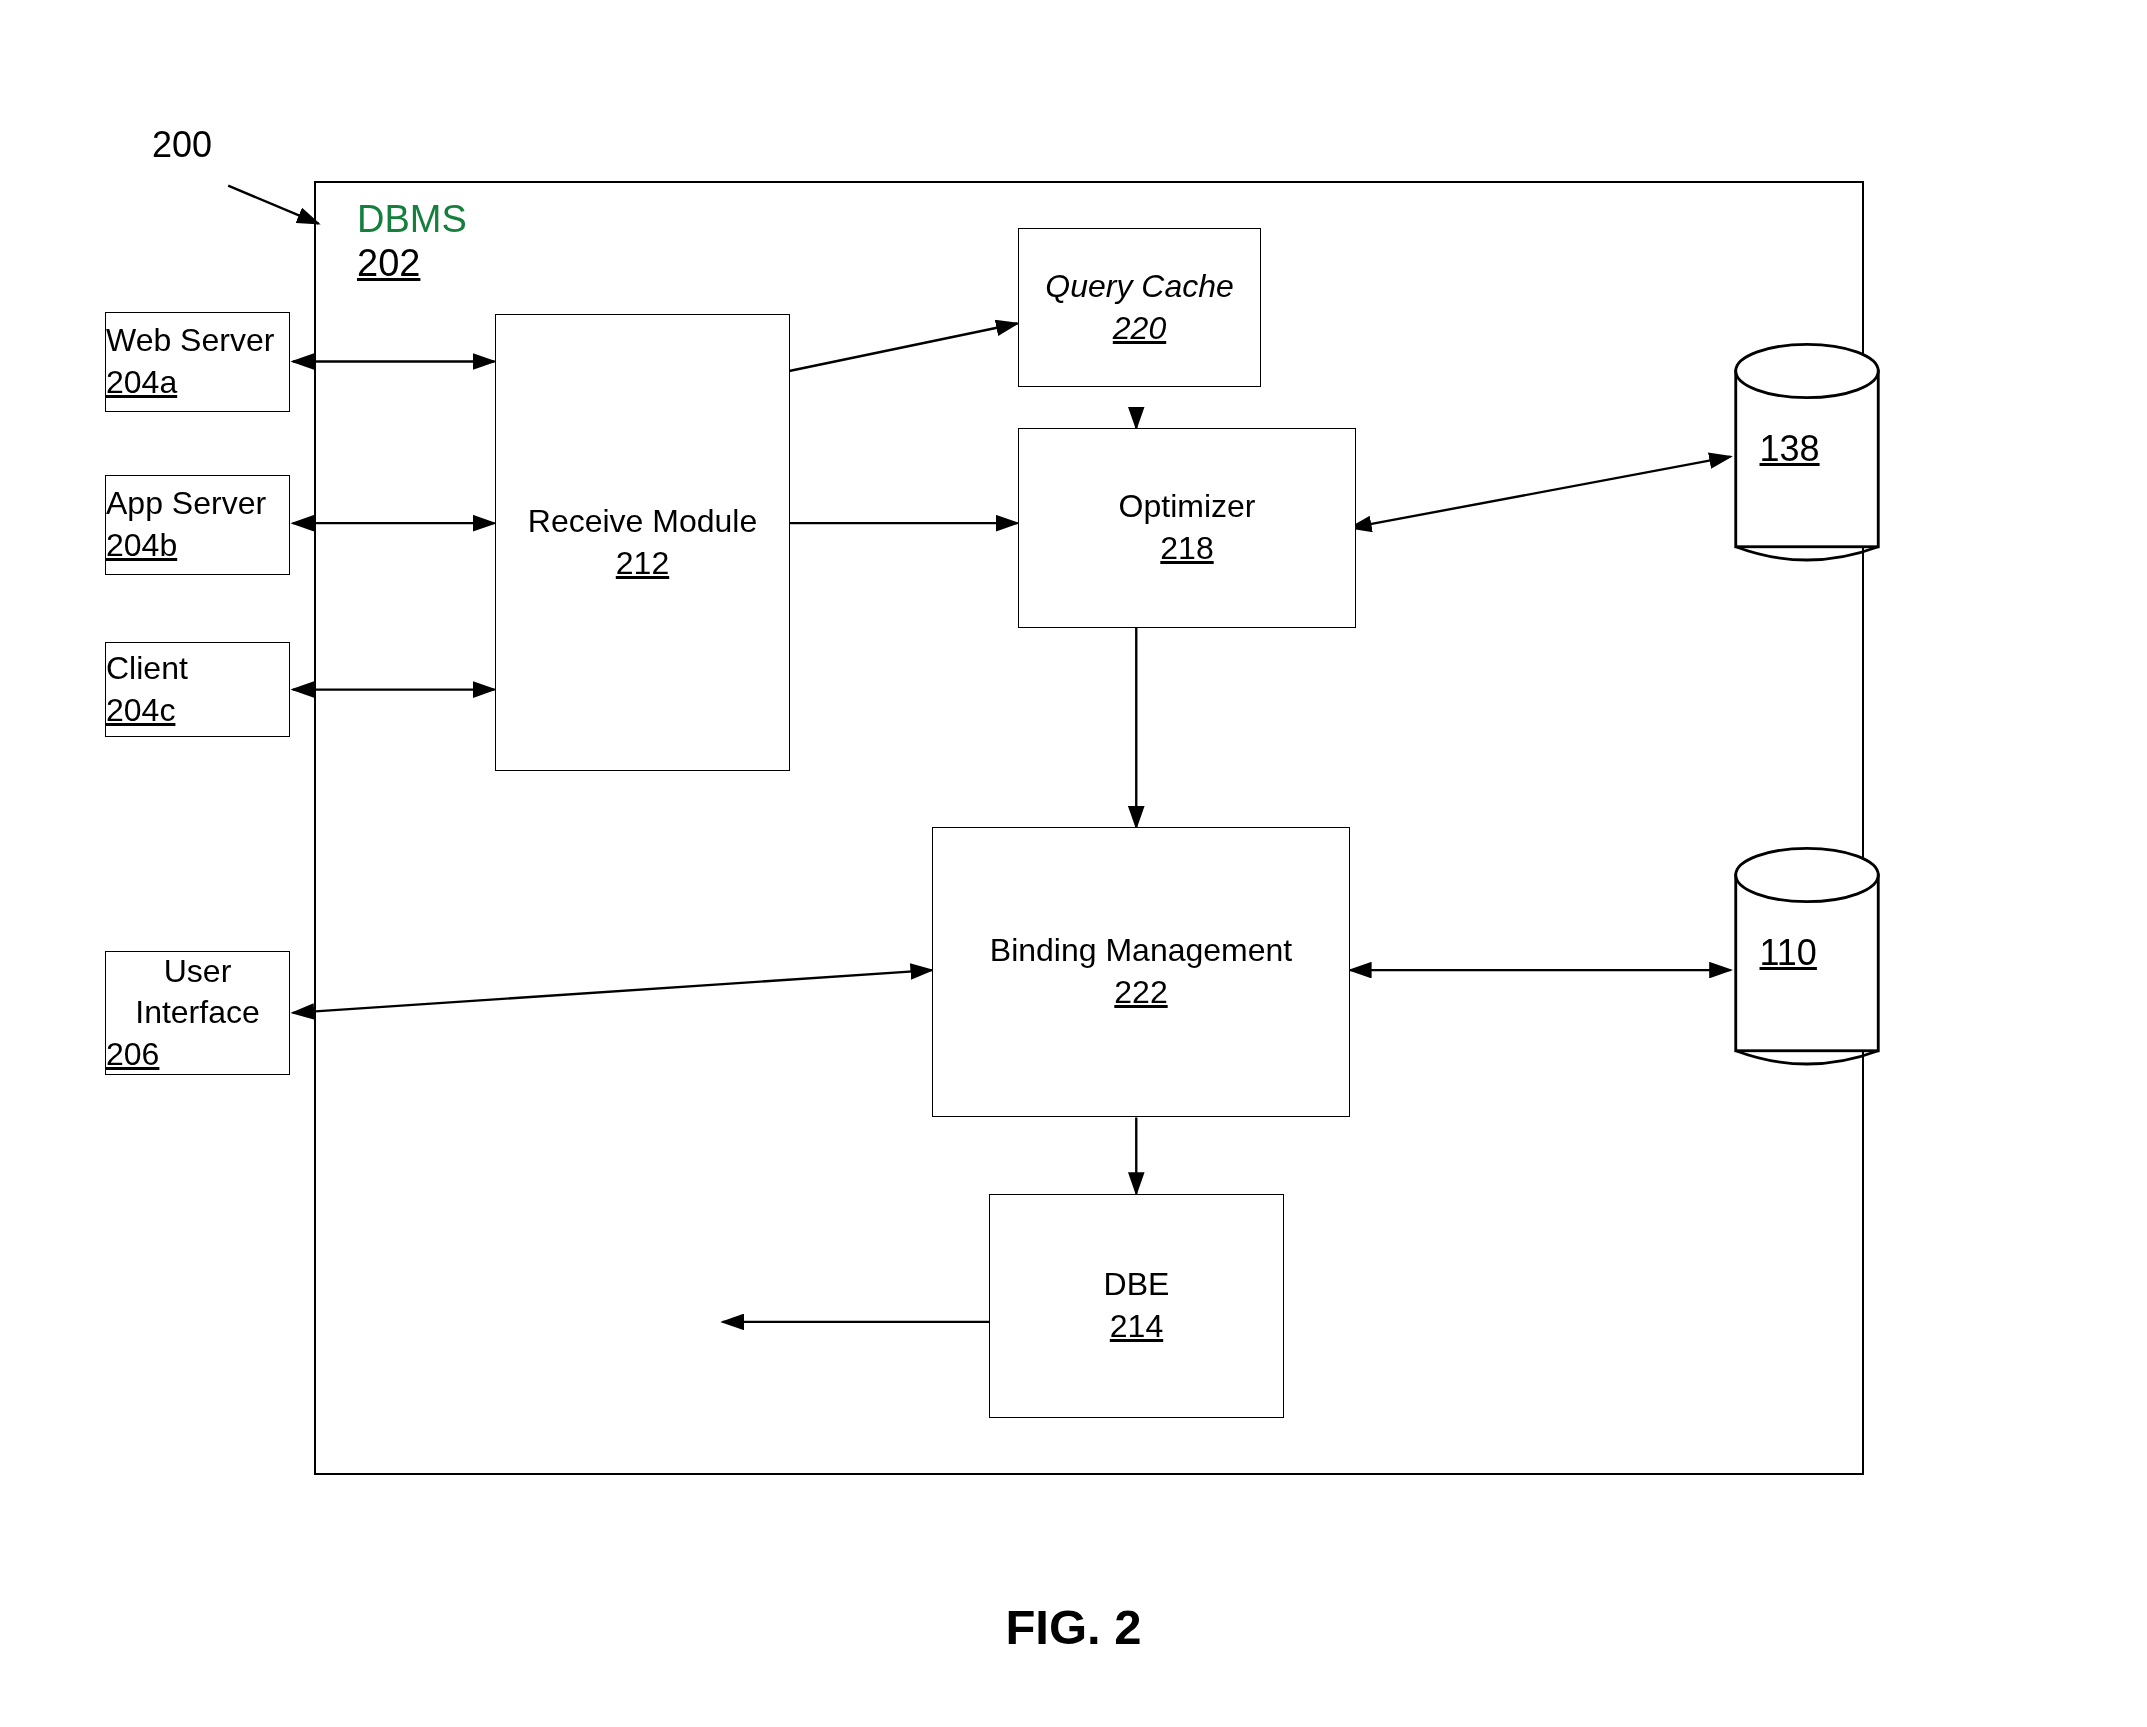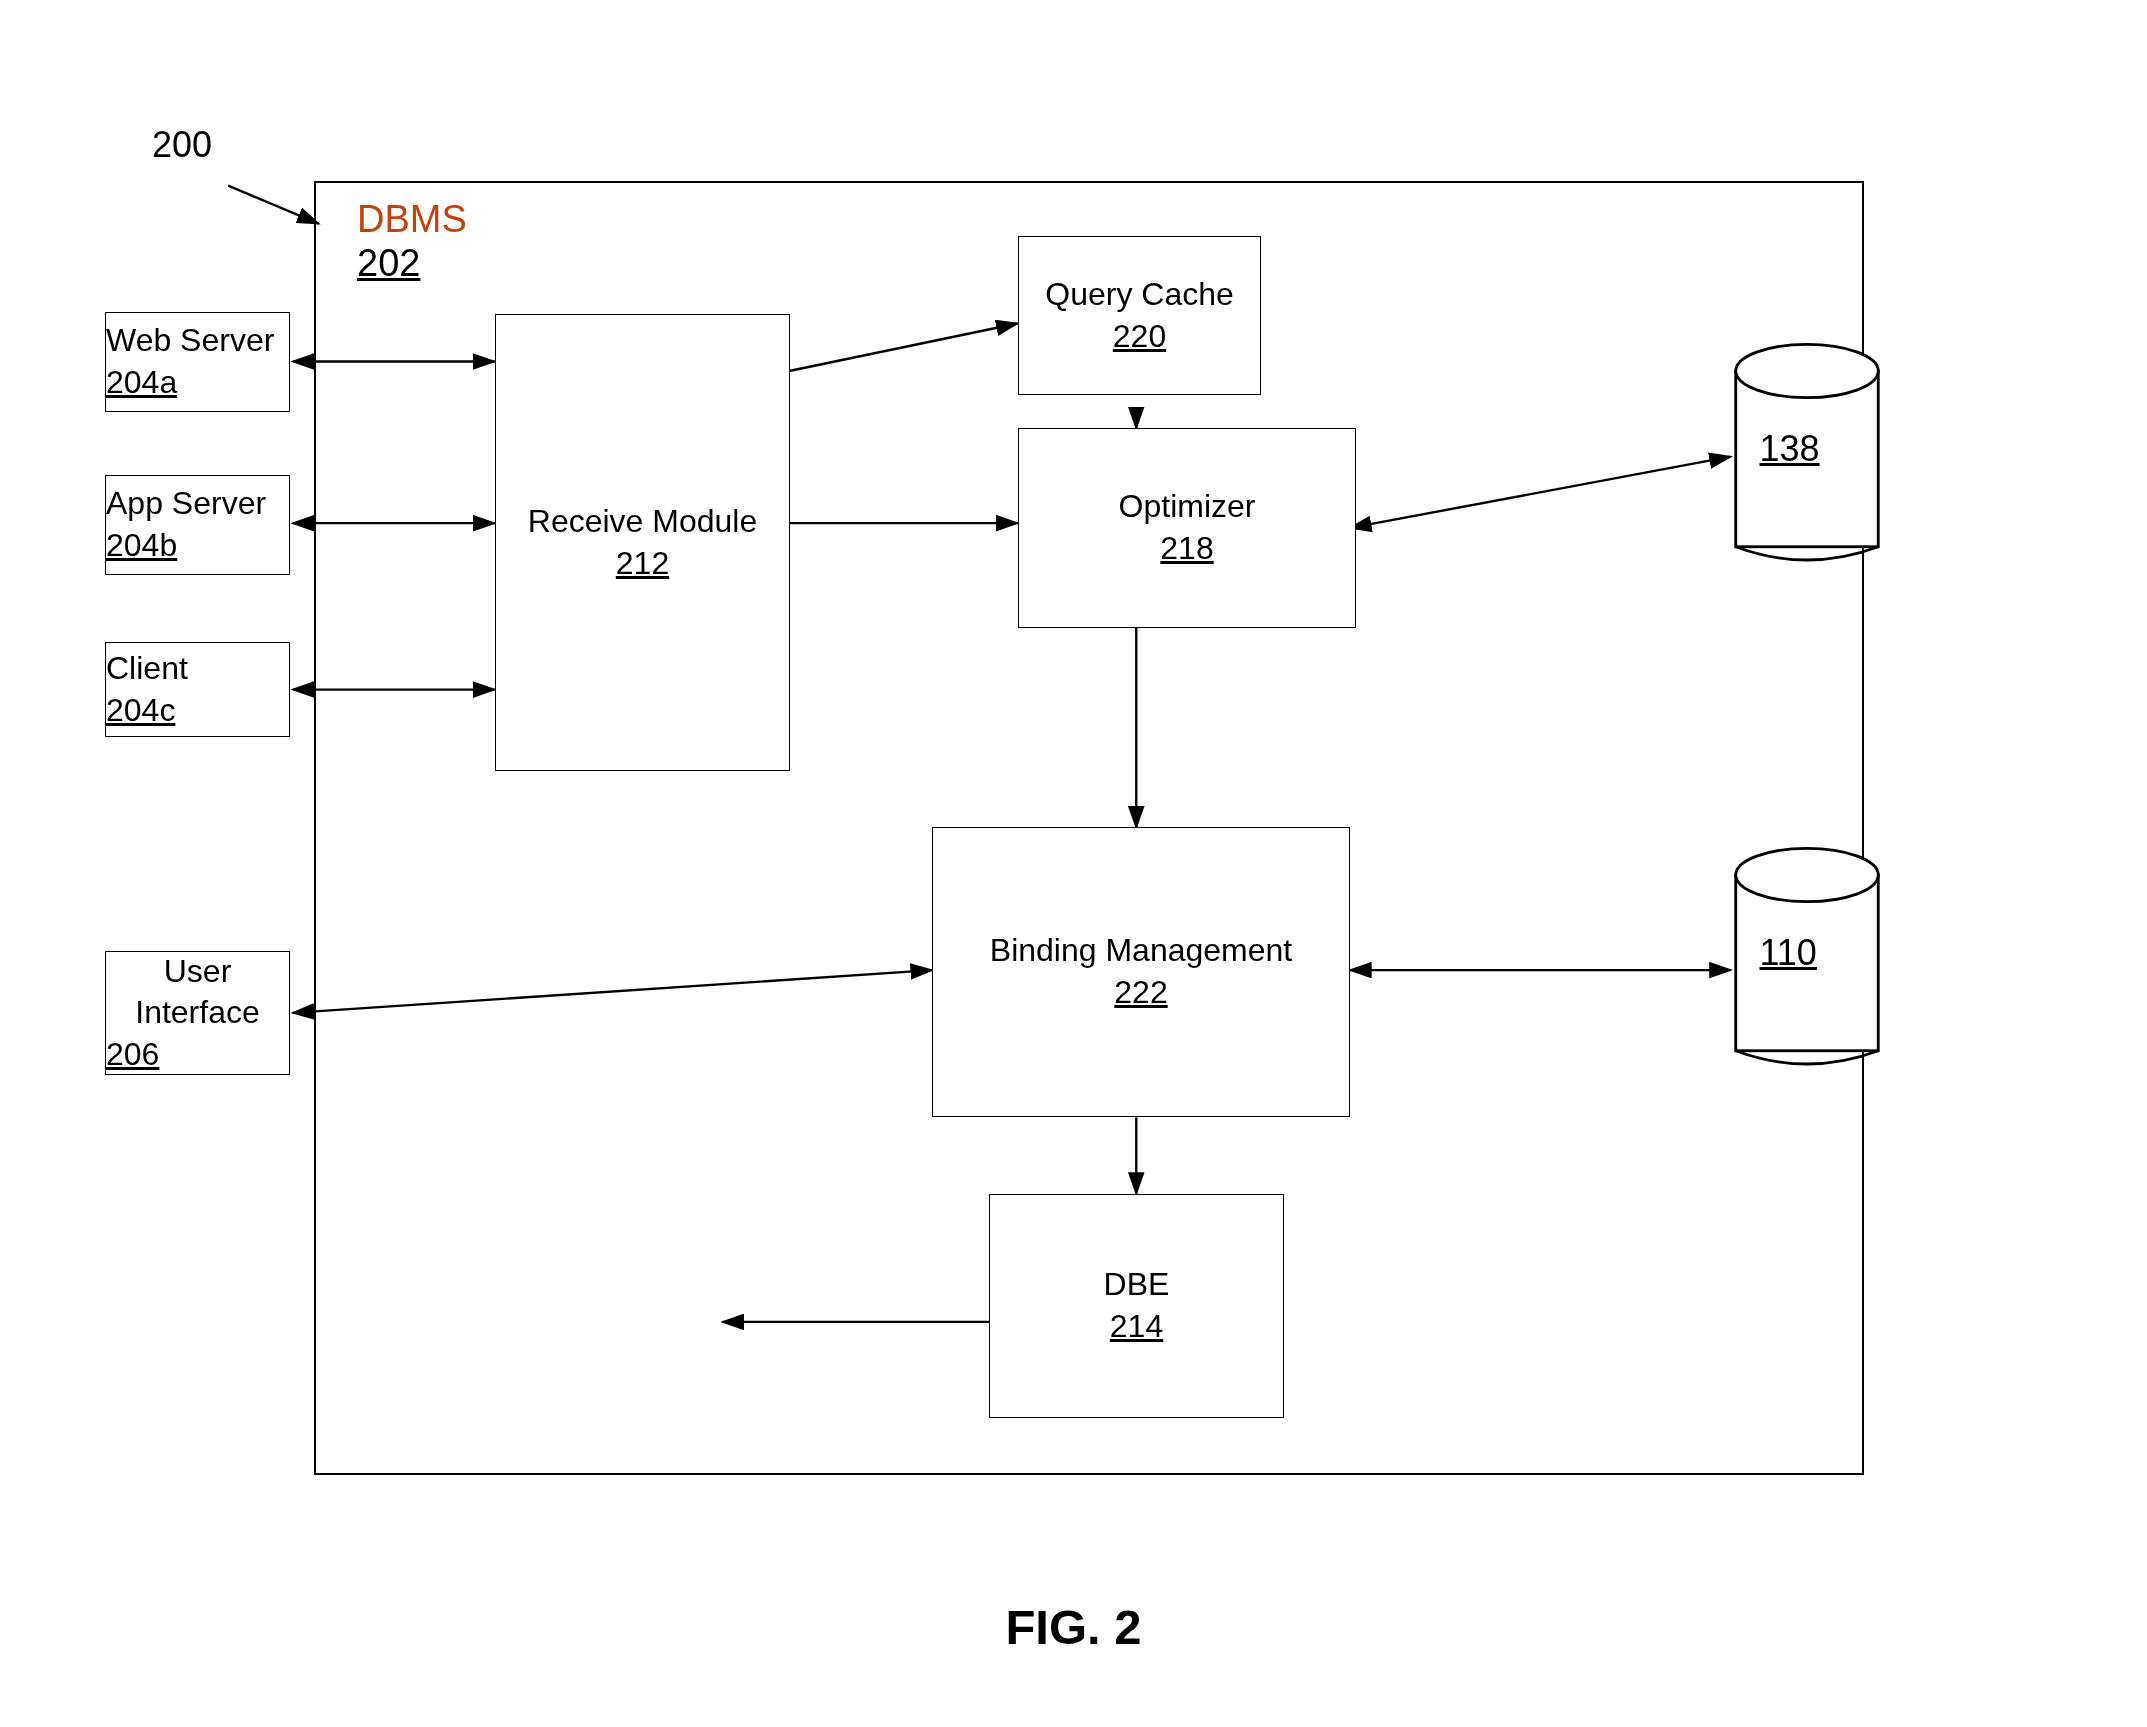--- a/index.html
+++ b/index.html
@@ -145,21 +145,21 @@
 
     <line x1="1360" y1="960" x2="1760" y2="960" stroke="#000" stroke-width="2.5" marker-end="url(#arrowhead)" marker-start="url(#arrowhead-left)"></line>
   </svg>
 
   <div style="position:absolute;top:67px;left:95px;font-size:36px;color:#000;">
     <span>200</span>
   </div>
 
   <div class="dbms-box"></div>
 
-  <div style="position:absolute;top:141px;left:300px;font-size:38px;color:#c2410c;font-weight:normal;">
+  <div style="position:absolute;top:141px;left:300px;font-size:38px;color:#15803d;font-weight:normal;">
     <span>DBMS</span>
   </div>
   <div style="position:absolute;top:185px;left:300px;font-size:38px;color:#000;text-decoration:underline;">
     <span>202</span>
   </div>
 
   <div class="client-box" style="left:48px;top:255px;width:185px;height:100px;">
     <span class="box-label">Web Server</span>
     <span class="box-ref">204a</span>
   </div>
@@ -177,21 +177,21 @@
   <div class="client-box" style="left:48px;top:894px;width:185px;height:124px;">
     <span class="box-label">User Interface</span>
     <span class="box-ref">206</span>
   </div>
 
   <div class="module-box" style="left:438px;top:257px;width:295px;height:457px;">
     <span class="box-label">Receive Module</span>
     <span class="box-ref">212</span>
   </div>
 
-  <div class="module-box" style="left:961px;top:179px;width:243px;height:159px;">
+  <div class="module-box" style="left:961px;top:171px;width:243px;height:159px;font-style:italic;">
     <span class="box-label">Query Cache</span>
     <span class="box-ref">220</span>
   </div>
 
   <div class="module-box" style="left:961px;top:371px;width:338px;height:200px;">
     <span class="box-label">Optimizer</span>
     <span class="box-ref">218</span>
   </div>
 
   <div class="module-box" style="left:875px;top:770px;width:418px;height:290px;">

